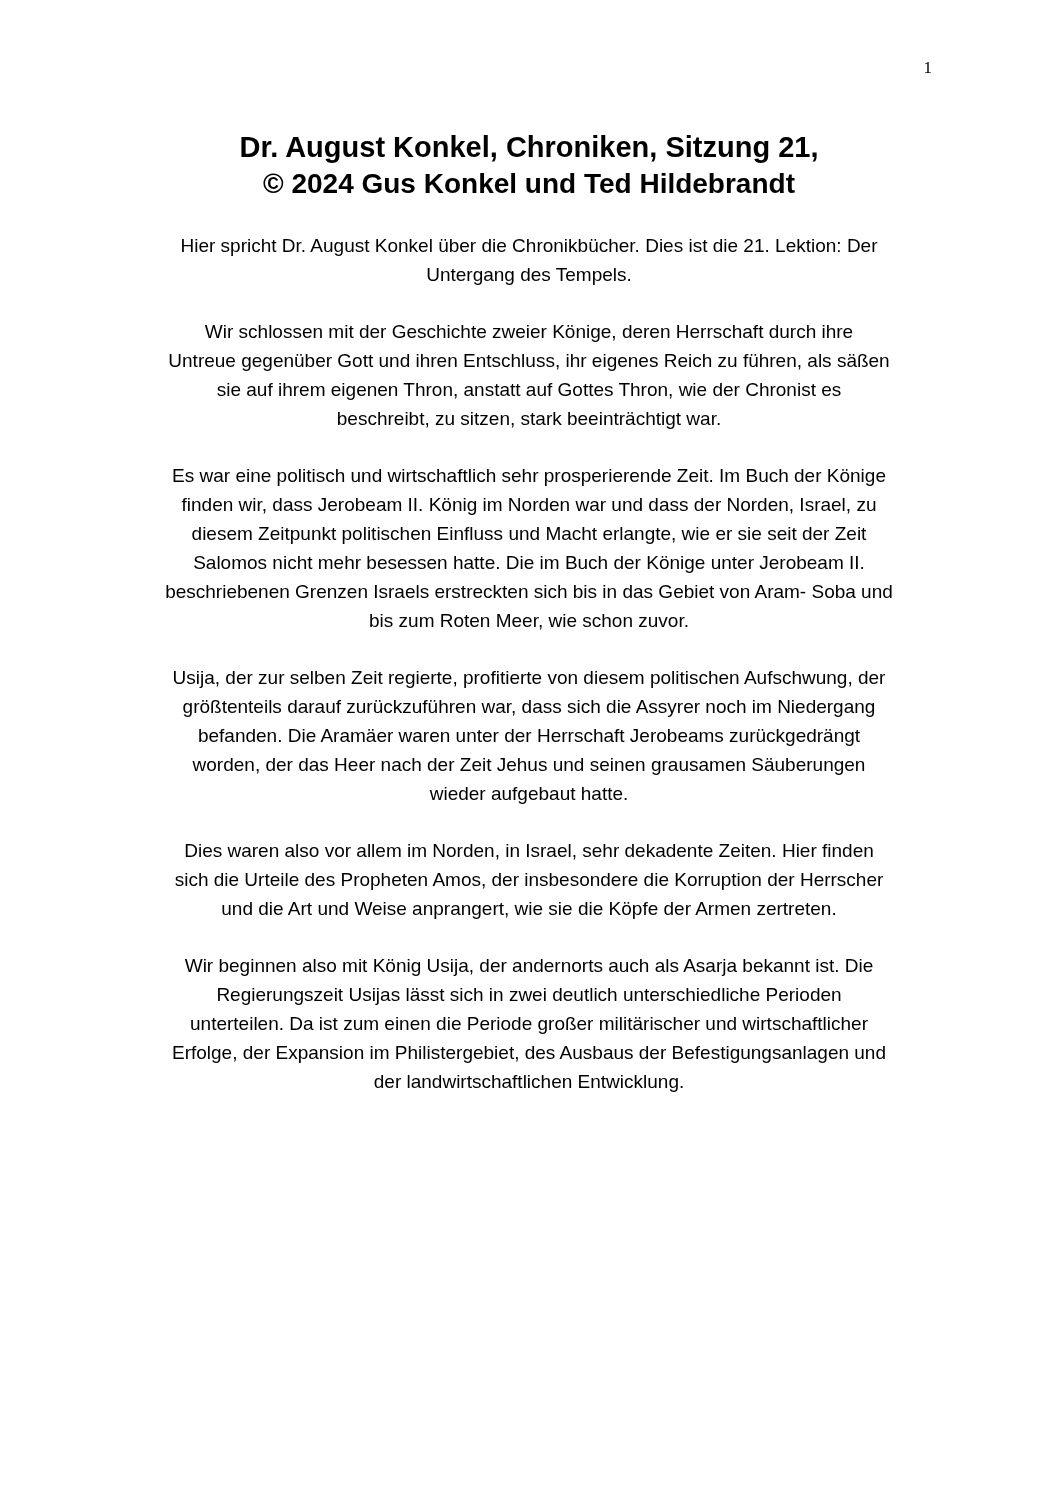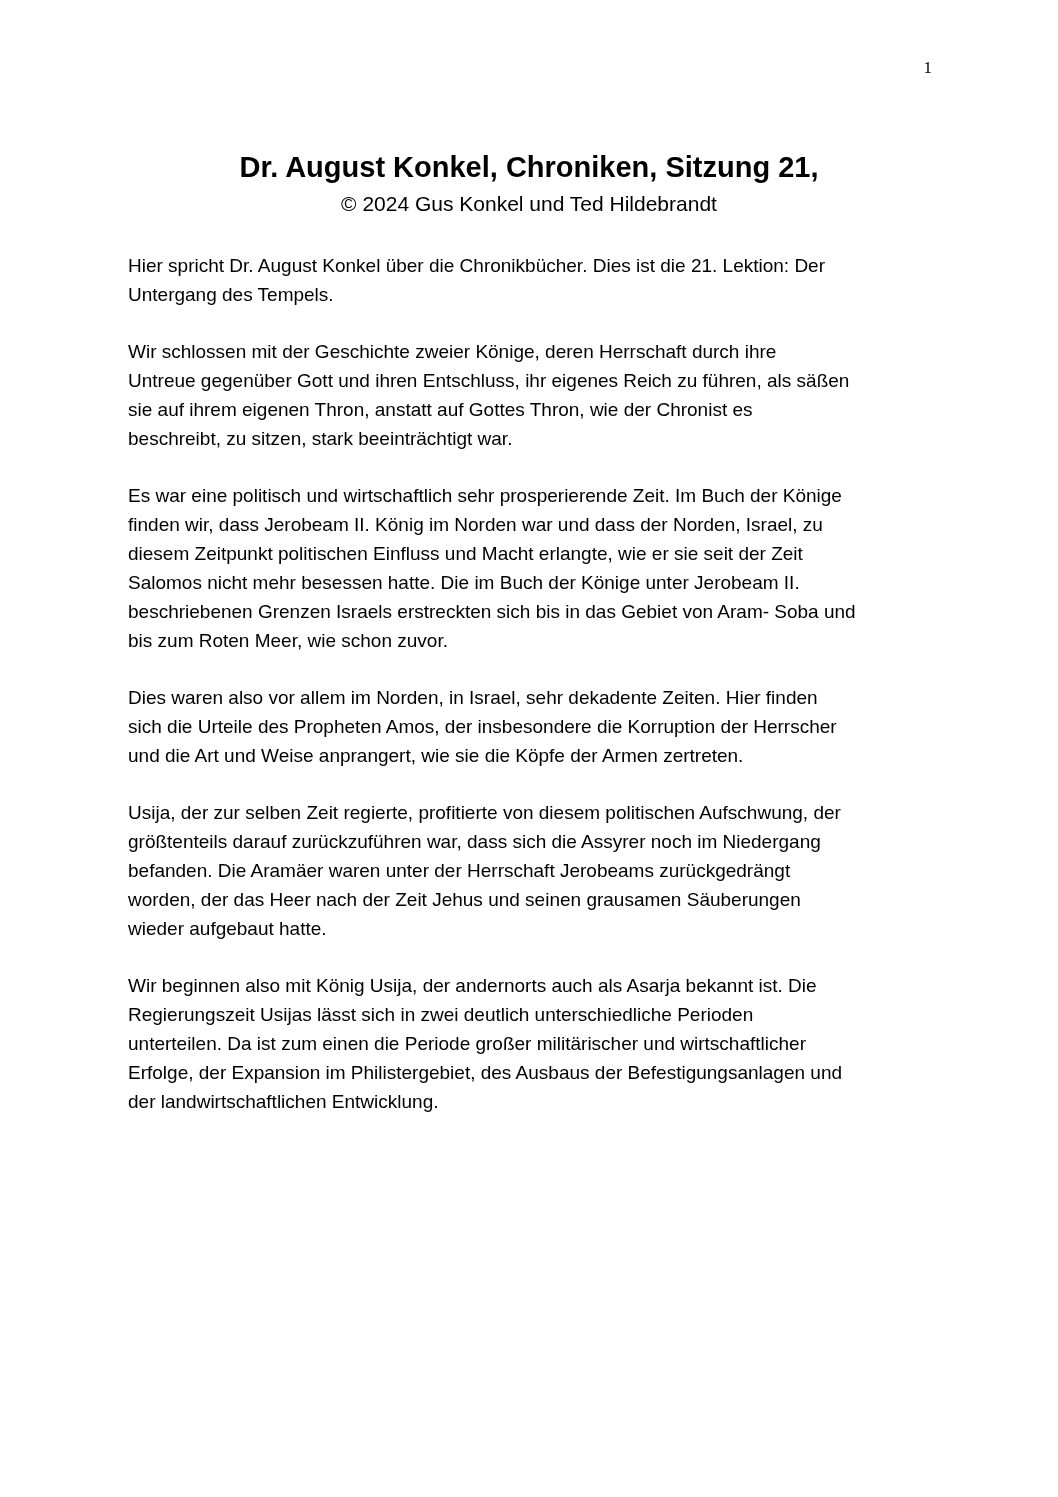--- a/index.html
+++ b/index.html
@@ -21,46 +21,45 @@
     position: absolute;
     top: 58px;
     right: 126px;
     font-family: "Liberation Serif", serif;
     font-size: 17px;
     color: #000000;
   }
   .content {
     padding: 126px 128px 0 128px;
     box-sizing: border-box;
-    margin-top: 20px;
   }
   .doc-title {
     margin: 0;
     text-align: center;
     font-size: 29px;
     font-weight: bold;
     line-height: 42px;
     letter-spacing: 0px;
   }
   .doc-copyright {
     margin: 2px 0 0 0;
     text-align: center;
-    font-size: 21px;
-    font-weight: normal;
+    font-size: 28px;
+    font-weight: bold;
     line-height: 28px;
   }
   .body-text {
     margin-top: 33px;
   }
   .paragraph {
     margin: 0 0 28px 0;
     font-size: 19px;
     line-height: 29px;
     white-space: pre-line; 
-    text-align: left;
+    text-align: center;
   }
 </style>
 </head>
 <body>
 
 <div class="page">
 
   <div class="page-number">1</div>
 
   <div class="content">
@@ -77,28 +76,28 @@
       <p class="paragraph">Wir schlossen mit der Geschichte zweier Könige, deren Herrschaft durch ihre
 Untreue gegenüber Gott und ihren Entschluss, ihr eigenes Reich zu führen, als säßen
 sie auf ihrem eigenen Thron, anstatt auf Gottes Thron, wie der Chronist es
 beschreibt, zu sitzen, stark beeinträchtigt war.</p>
       <p class="paragraph">Es war eine politisch und wirtschaftlich sehr prosperierende Zeit. Im Buch der Könige
 finden wir, dass Jerobeam II. König im Norden war und dass der Norden, Israel, zu
 diesem Zeitpunkt politischen Einfluss und Macht erlangte, wie er sie seit der Zeit
 Salomos nicht mehr besessen hatte. Die im Buch der Könige unter Jerobeam II.
 beschriebenen Grenzen Israels erstreckten sich bis in das Gebiet von Aram- Soba und
 bis zum Roten Meer, wie schon zuvor.</p>
-      <p class="paragraph">Dies waren also vor allem im Norden, in Israel, sehr dekadente Zeiten. Hier finden
-sich die Urteile des Propheten Amos, der insbesondere die Korruption der Herrscher
-und die Art und Weise anprangert, wie sie die Köpfe der Armen zertreten.</p>
       <p class="paragraph">Usija, der zur selben Zeit regierte, profitierte von diesem politischen Aufschwung, der
 größtenteils darauf zurückzuführen war, dass sich die Assyrer noch im Niedergang
 befanden. Die Aramäer waren unter der Herrschaft Jerobeams zurückgedrängt
 worden, der das Heer nach der Zeit Jehus und seinen grausamen Säuberungen
 wieder aufgebaut hatte.</p>
+      <p class="paragraph">Dies waren also vor allem im Norden, in Israel, sehr dekadente Zeiten. Hier finden
+sich die Urteile des Propheten Amos, der insbesondere die Korruption der Herrscher
+und die Art und Weise anprangert, wie sie die Köpfe der Armen zertreten.</p>
       <p class="paragraph">Wir beginnen also mit König Usija, der andernorts auch als Asarja bekannt ist. Die
 Regierungszeit Usijas lässt sich in zwei deutlich unterschiedliche Perioden
 unterteilen. Da ist zum einen die Periode großer militärischer und wirtschaftlicher
 Erfolge, der Expansion im Philistergebiet, des Ausbaus der Befestigungsanlagen und
 der landwirtschaftlichen Entwicklung.</p>
     </div>
 
   </div>
 </div>
 

